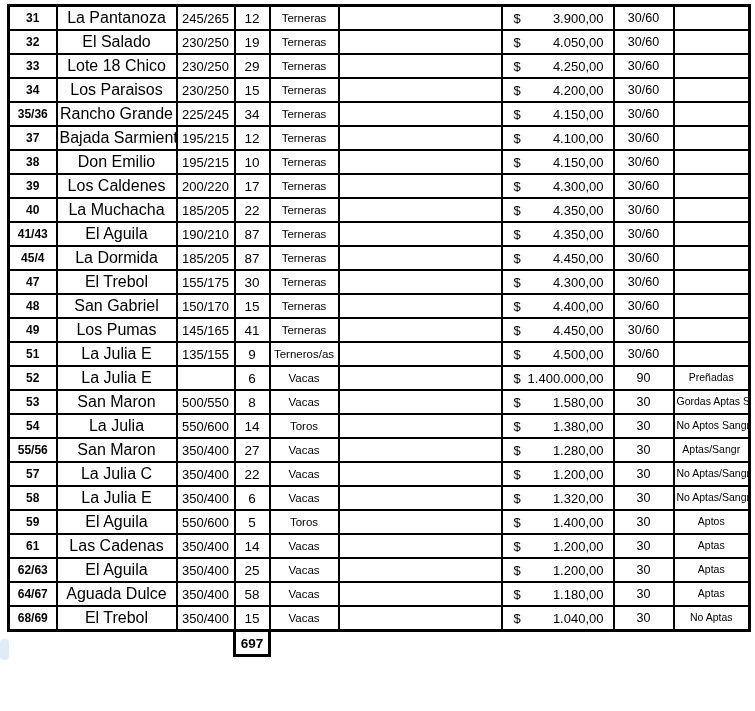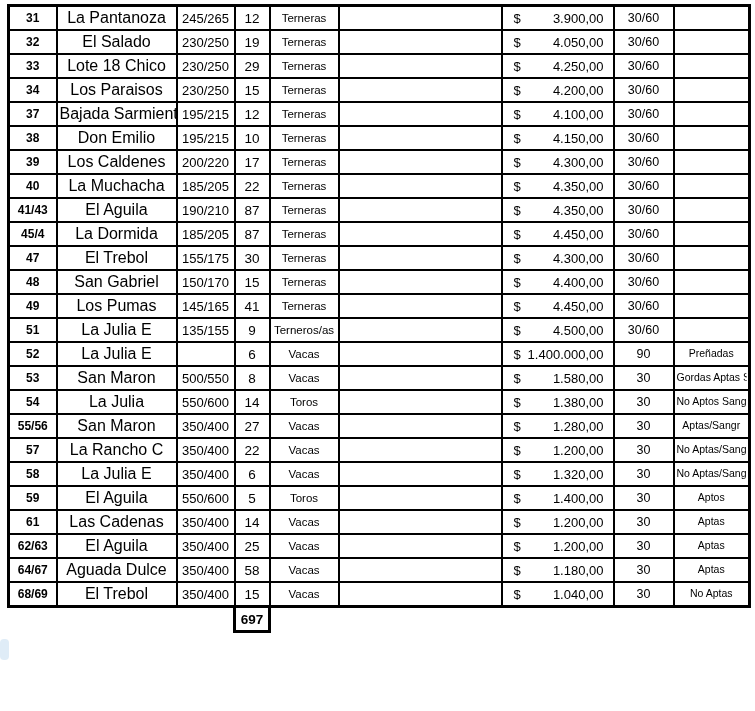--- a/index.html
+++ b/index.html
@@ -53,21 +53,20 @@
     justify-content: space-between;
     align-items: center;
     padding: 0 7px 0 9px;
   }
   td.c-terms  { font-size: 12.5px; }
   td.c-note   {
     font-size: 10.5px;
     line-height: 1.08;
     white-space: normal;
     padding: 0 3px;
-    border-radius: 11px;
   }
   td.tinted { background: #eef4fb; }
 
   tr.total-row td {
     border: none;
     background: transparent;
   }
   tr.total-row td.c-qty {
     border: 3px solid #000000;
     font-size: 13.5px;
@@ -162,20 +161,36 @@
     <td class="c-price">
       <div class="pw">
         <span class="cur">$</span>
         <span class="val">4.200,00</span>
       </div>
     </td>
     <td class="c-terms">30/60</td>
     <td class="c-note"></td>
   </tr>
         <tr class="data-row">
+    <td class="c-lot">35/36</td>
+    <td class="c-name">Rancho Grande</td>
+    <td class="c-weight">225/245</td>
+    <td class="c-qty">34</td>
+    <td class="c-type">Terneras</td>
+    <td class="c-blank"></td>
+    <td class="c-price">
+      <div class="pw">
+        <span class="cur">$</span>
+        <span class="val">4.150,00</span>
+      </div>
+    </td>
+    <td class="c-terms">30/60</td>
+    <td class="c-note"></td>
+  </tr>
+        <tr class="data-row">
     <td class="c-lot">37</td>
     <td class="c-name">Bajada Sarmiento 2</td>
     <td class="c-weight">195/215</td>
     <td class="c-qty">12</td>
     <td class="c-type">Terneras</td>
     <td class="c-blank"></td>
     <td class="c-price">
       <div class="pw">
         <span class="cur">$</span>
         <span class="val">4.100,00</span>
@@ -387,21 +402,21 @@
       <div class="pw">
         <span class="cur">$</span>
         <span class="val">1.280,00</span>
       </div>
     </td>
     <td class="c-terms">30</td>
     <td class="c-note">Aptas/Sangr</td>
   </tr>
         <tr class="data-row">
     <td class="c-lot">57</td>
-    <td class="c-name">La Rancho C</td>
+    <td class="c-name">La Julia C</td>
     <td class="c-weight">350/400</td>
     <td class="c-qty">22</td>
     <td class="c-type">Vacas</td>
     <td class="c-blank"></td>
     <td class="c-price">
       <div class="pw">
         <span class="cur">$</span>
         <span class="val">1.200,00</span>
       </div>
     </td>

